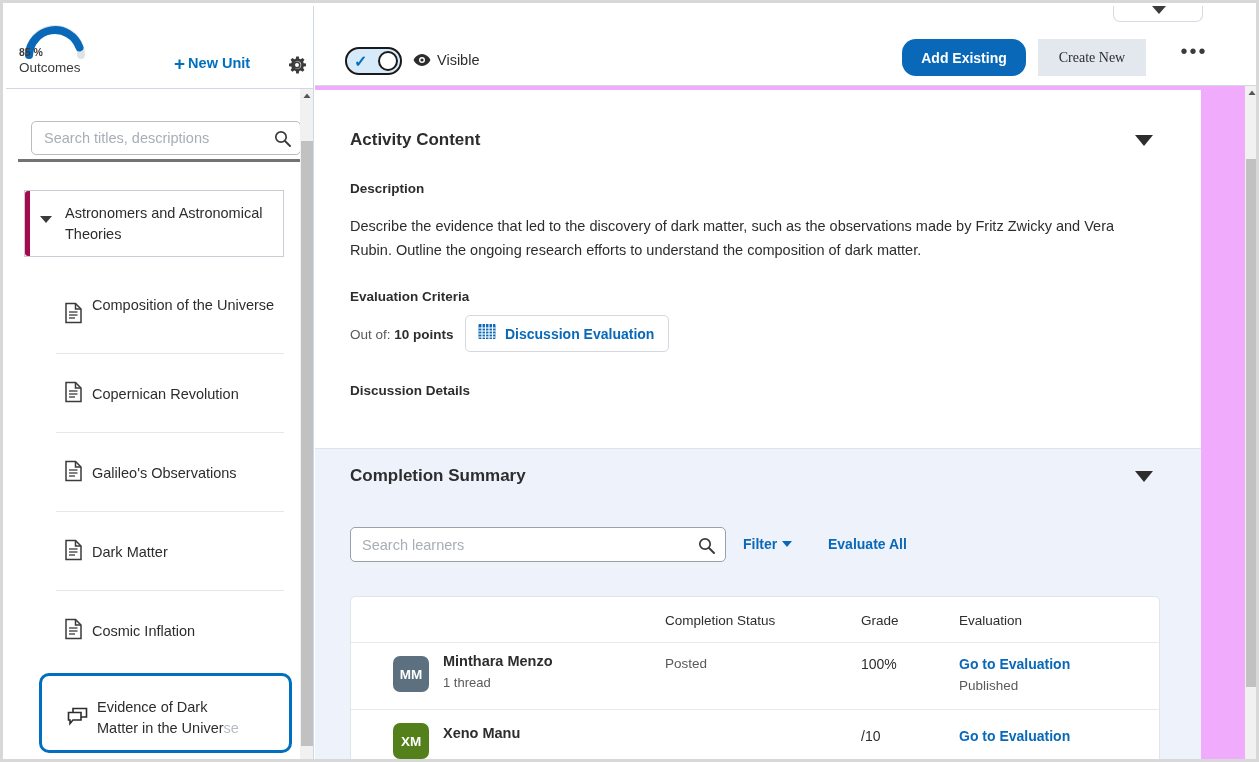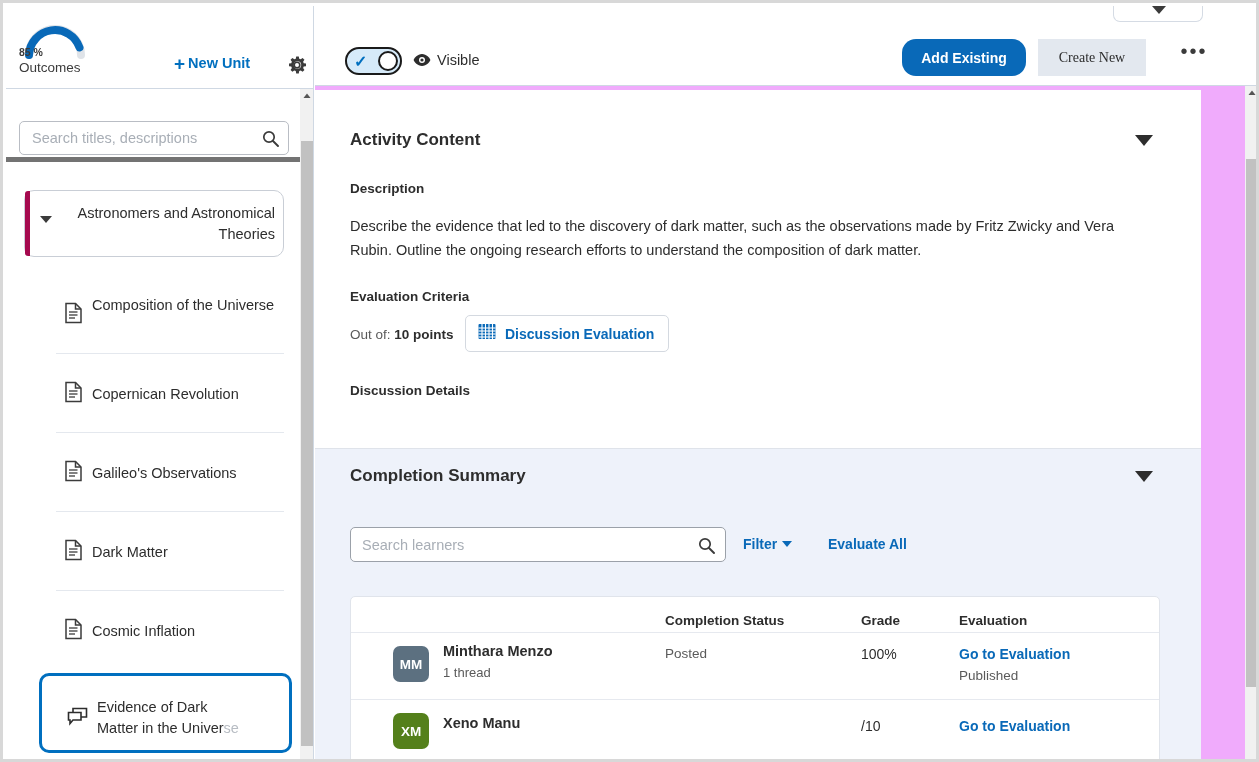--- a/index.html
+++ b/index.html
@@ -47,22 +47,22 @@
   #new-unit .plus {
     display: inline-block; font-size: 19px; font-weight: 700;
     vertical-align: -2px; margin-right: 3px;
   }
   #gear {
     position: absolute; left: 281px; top: 49px;
     width: 20px; height: 20px; cursor: pointer;
   }
 
   #search-wrap {
-    position: absolute; left: 0; top: 83px; width: 308px; height: 73px;
-    background: #fff; border-bottom: 5px solid #737373;
+    position: absolute; left: 12px; top: 83px; width: 308px; height: 73px;
+    background: #fff; border-bottom: 3px solid #737373;
   }
   #search-box {
     position: absolute; left: 13px; top: 32px;
     width: 270px; height: 34px;
     border: 1px solid #b9bdc4; border-radius: 5px;
     background: #fff;
   }
   #search-box input {
     position: absolute; left: 12px; top: 0; width: 220px; height: 32px;
     border: none; outline: none; font-size: 14.5px;
@@ -72,22 +72,22 @@
   #search-box input::placeholder { color: #a8aeb6; }
   #search-icon-1 { position: absolute; right: 9px; top: 8px; width: 17px; height: 17px; cursor: pointer; }
 
   #tree {
     position: absolute; left: 0; top: 156px; width: 308px; height: 600px;
     background: #fff; overflow: hidden;
   }
   #unit-card {
     position: absolute; left: 18px; top: 28px;
     width: 260px; height: 67px;
-    border: 1px solid #c9ced6; border-radius: 10px;
-    background: #fff; cursor: pointer; text-align: right;
+    border: 1px solid #c9ced6; border-radius: 0;
+    background: #fff; cursor: pointer;
   }
   #unit-card .accent {
     position: absolute; left: 0; top: 0; width: 5px; height: 100%;
     background: #a5094e; border-radius: 3px 0 0 3px;
   }
   #unit-card .caret {
     position: absolute; left: 15px; top: 25px;
     width: 0; height: 0;
     border-left: 6px solid transparent;
     border-right: 6px solid transparent;
@@ -284,23 +284,22 @@
     white-space: nowrap;
   }
 
   #learner-table {
     position: absolute; left: 35px; top: 510px;
     width: 810px; min-height: 190px;
     background: #fff; border: 1px solid #e0e4eb; border-radius: 5px;
     overflow: hidden;
   }
   #learner-table .thead {
-    position: relative; height: 36px;
+    position: relative; height: 46px;
     border-bottom: 1px solid #e6e9ef;
-    font-weight: bold;
   }
   #learner-table .thead .th {
     position: absolute; top: 16px;
     font-size: 13.5px; color: #2d2d2d;
   }
   #learner-table .th-status { left: 314px; }
   #learner-table .th-grade  { left: 510px; }
   #learner-table .th-eval   { left: 608px; }
 
   .trow { position: relative; border-bottom: 1px solid #e6e9ef; }

